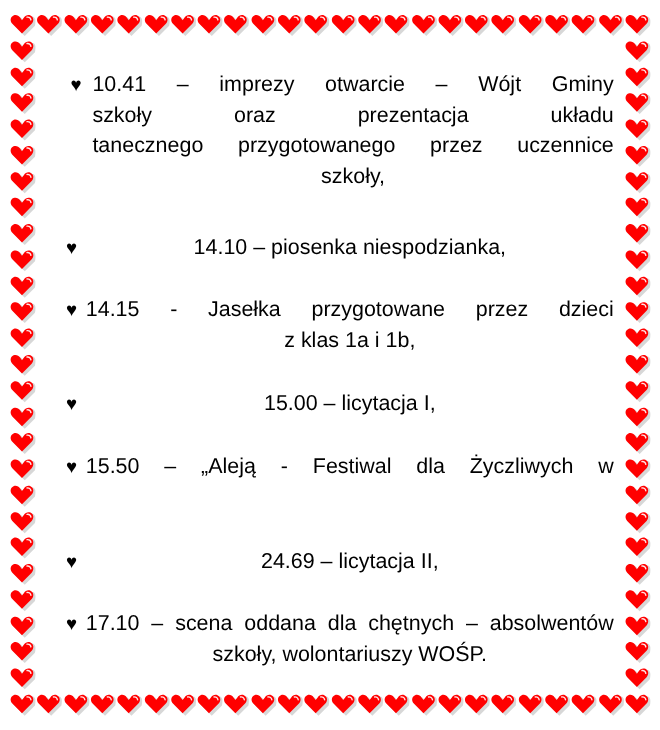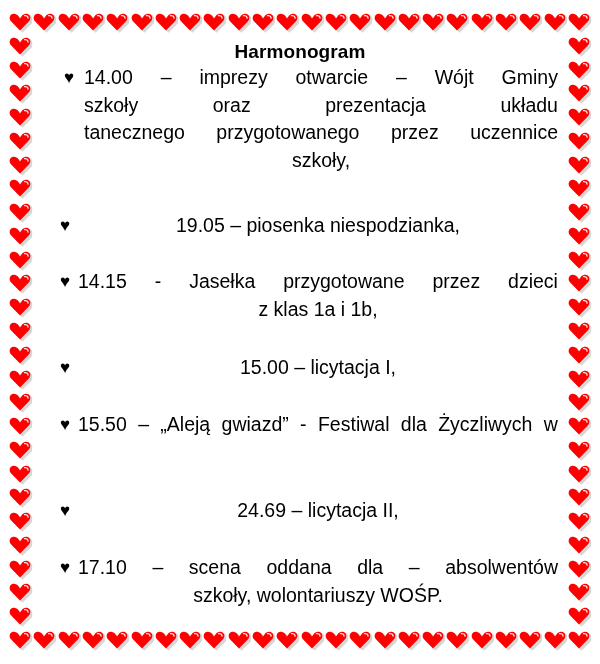--- a/index.html
+++ b/index.html
@@ -760,27 +760,26 @@
     <div class="heart" style="left: 568px; top: 606.231px;">
     <svg viewBox="0 0 22 20" xmlns="http://www.w3.org/2000/svg">
       <path d="M12.5 19.5 L3.2 10.2 C0.6 7.6 1.2 3.4 4.4 2.2 C6.8 1.3 9.2 2.4 10.5 4.4 L12.5 7 L14.5 4.4 C15.8 2.4 18.2 1.3 20.6 2.2 C22.8 3.4 22.4 7.6 21.8 10.2 Z" fill="#bdbdbd" opacity="0.6" transform="translate(1,1.2)"></path>
       <path d="M11 18.5 L2.2 9.6 C-0.2 7.1 0.3 3.2 3.3 2 C5.6 1.1 8 2.1 9.2 4 L11 6.4 L12.8 4 C14 2.1 16.4 1.1 18.7 2 C21.7 3.2 22.2 7.1 19.8 9.6 Z" fill="#ff0000"></path>
       <path d="M15.6 3.6 C17.4 3.3 18.9 4.3 19.1 6.1" stroke="#ffffff" stroke-width="1.3" fill="none" stroke-linecap="round" opacity="0.9"></path>
     </svg>
     </div>
   </div>
 
 <div class="content">
-  <div class="title">Harmonogram</div>
 
   <div class="item" style="left:64px; top:64px; width:494px;">
     <span class="bullet">♥</span>
     <div style="margin-left:20px;">
       <div class="line-flex">
-          <span>14.00</span>
+          <span>10.41</span>
           <span>–</span>
           <span>imprezy</span>
           <span>otwarcie</span>
           <span>–</span>
           <span>Wójt</span>
           <span>Gminy</span>
         </div>
       <div class="line-flex">
           <span>szkoły</span>
           <span>oraz</span>
@@ -793,21 +792,21 @@
           <span>przez</span>
           <span>uczennice</span>
         </div>
       <div class="line-plain"><span>szkoły,</span></div>
     </div>
   </div>
 
   <div class="item" style="left:60px; top:212px; width:498px;">
     <span class="bullet">♥</span>
     <div style="margin-left:18px;">
-      <div class="line-plain"><span>19.05 – piosenka niespodzianka,</span></div>
+      <div class="line-plain"><span>14.10 – piosenka niespodzianka,</span></div>
     </div>
   </div>
 
   <div class="item" style="left:60px; top:268px; width:498px;">
     <span class="bullet">♥</span>
     <div style="margin-left:18px;">
       <div class="line-flex">
           <span>14.15</span>
           <span>-</span>
           <span>Jasełka</span>
@@ -826,21 +825,20 @@
     </div>
   </div>
 
   <div class="item" style="left:60px; top:411px; width:498px;">
     <span class="bullet">♥</span>
     <div style="margin-left:18px;">
       <div class="line-flex">
           <span>15.50</span>
           <span>–</span>
           <span>„Aleją</span>
-          <span>gwiazd”</span>
           <span>-</span>
           <span>Festiwal</span>
           <span>dla</span>
           <span>Życzliwych</span>
           <span>w</span>
         </div>
     </div>
   </div>
 
   <div class="item" style="left:60px; top:497px; width:498px;">
@@ -852,19 +850,20 @@
 
   <div class="item" style="left:60px; top:554px; width:498px;">
     <span class="bullet">♥</span>
     <div style="margin-left:18px;">
       <div class="line-flex">
           <span>17.10</span>
           <span>–</span>
           <span>scena</span>
           <span>oddana</span>
           <span>dla</span>
+          <span>chętnych</span>
           <span>–</span>
           <span>absolwentów</span>
         </div>
       <div class="line-plain"><span>szkoły, wolontariuszy WOŚP.</span></div>
     </div>
   </div>
 </div>
 
 </body></html>

